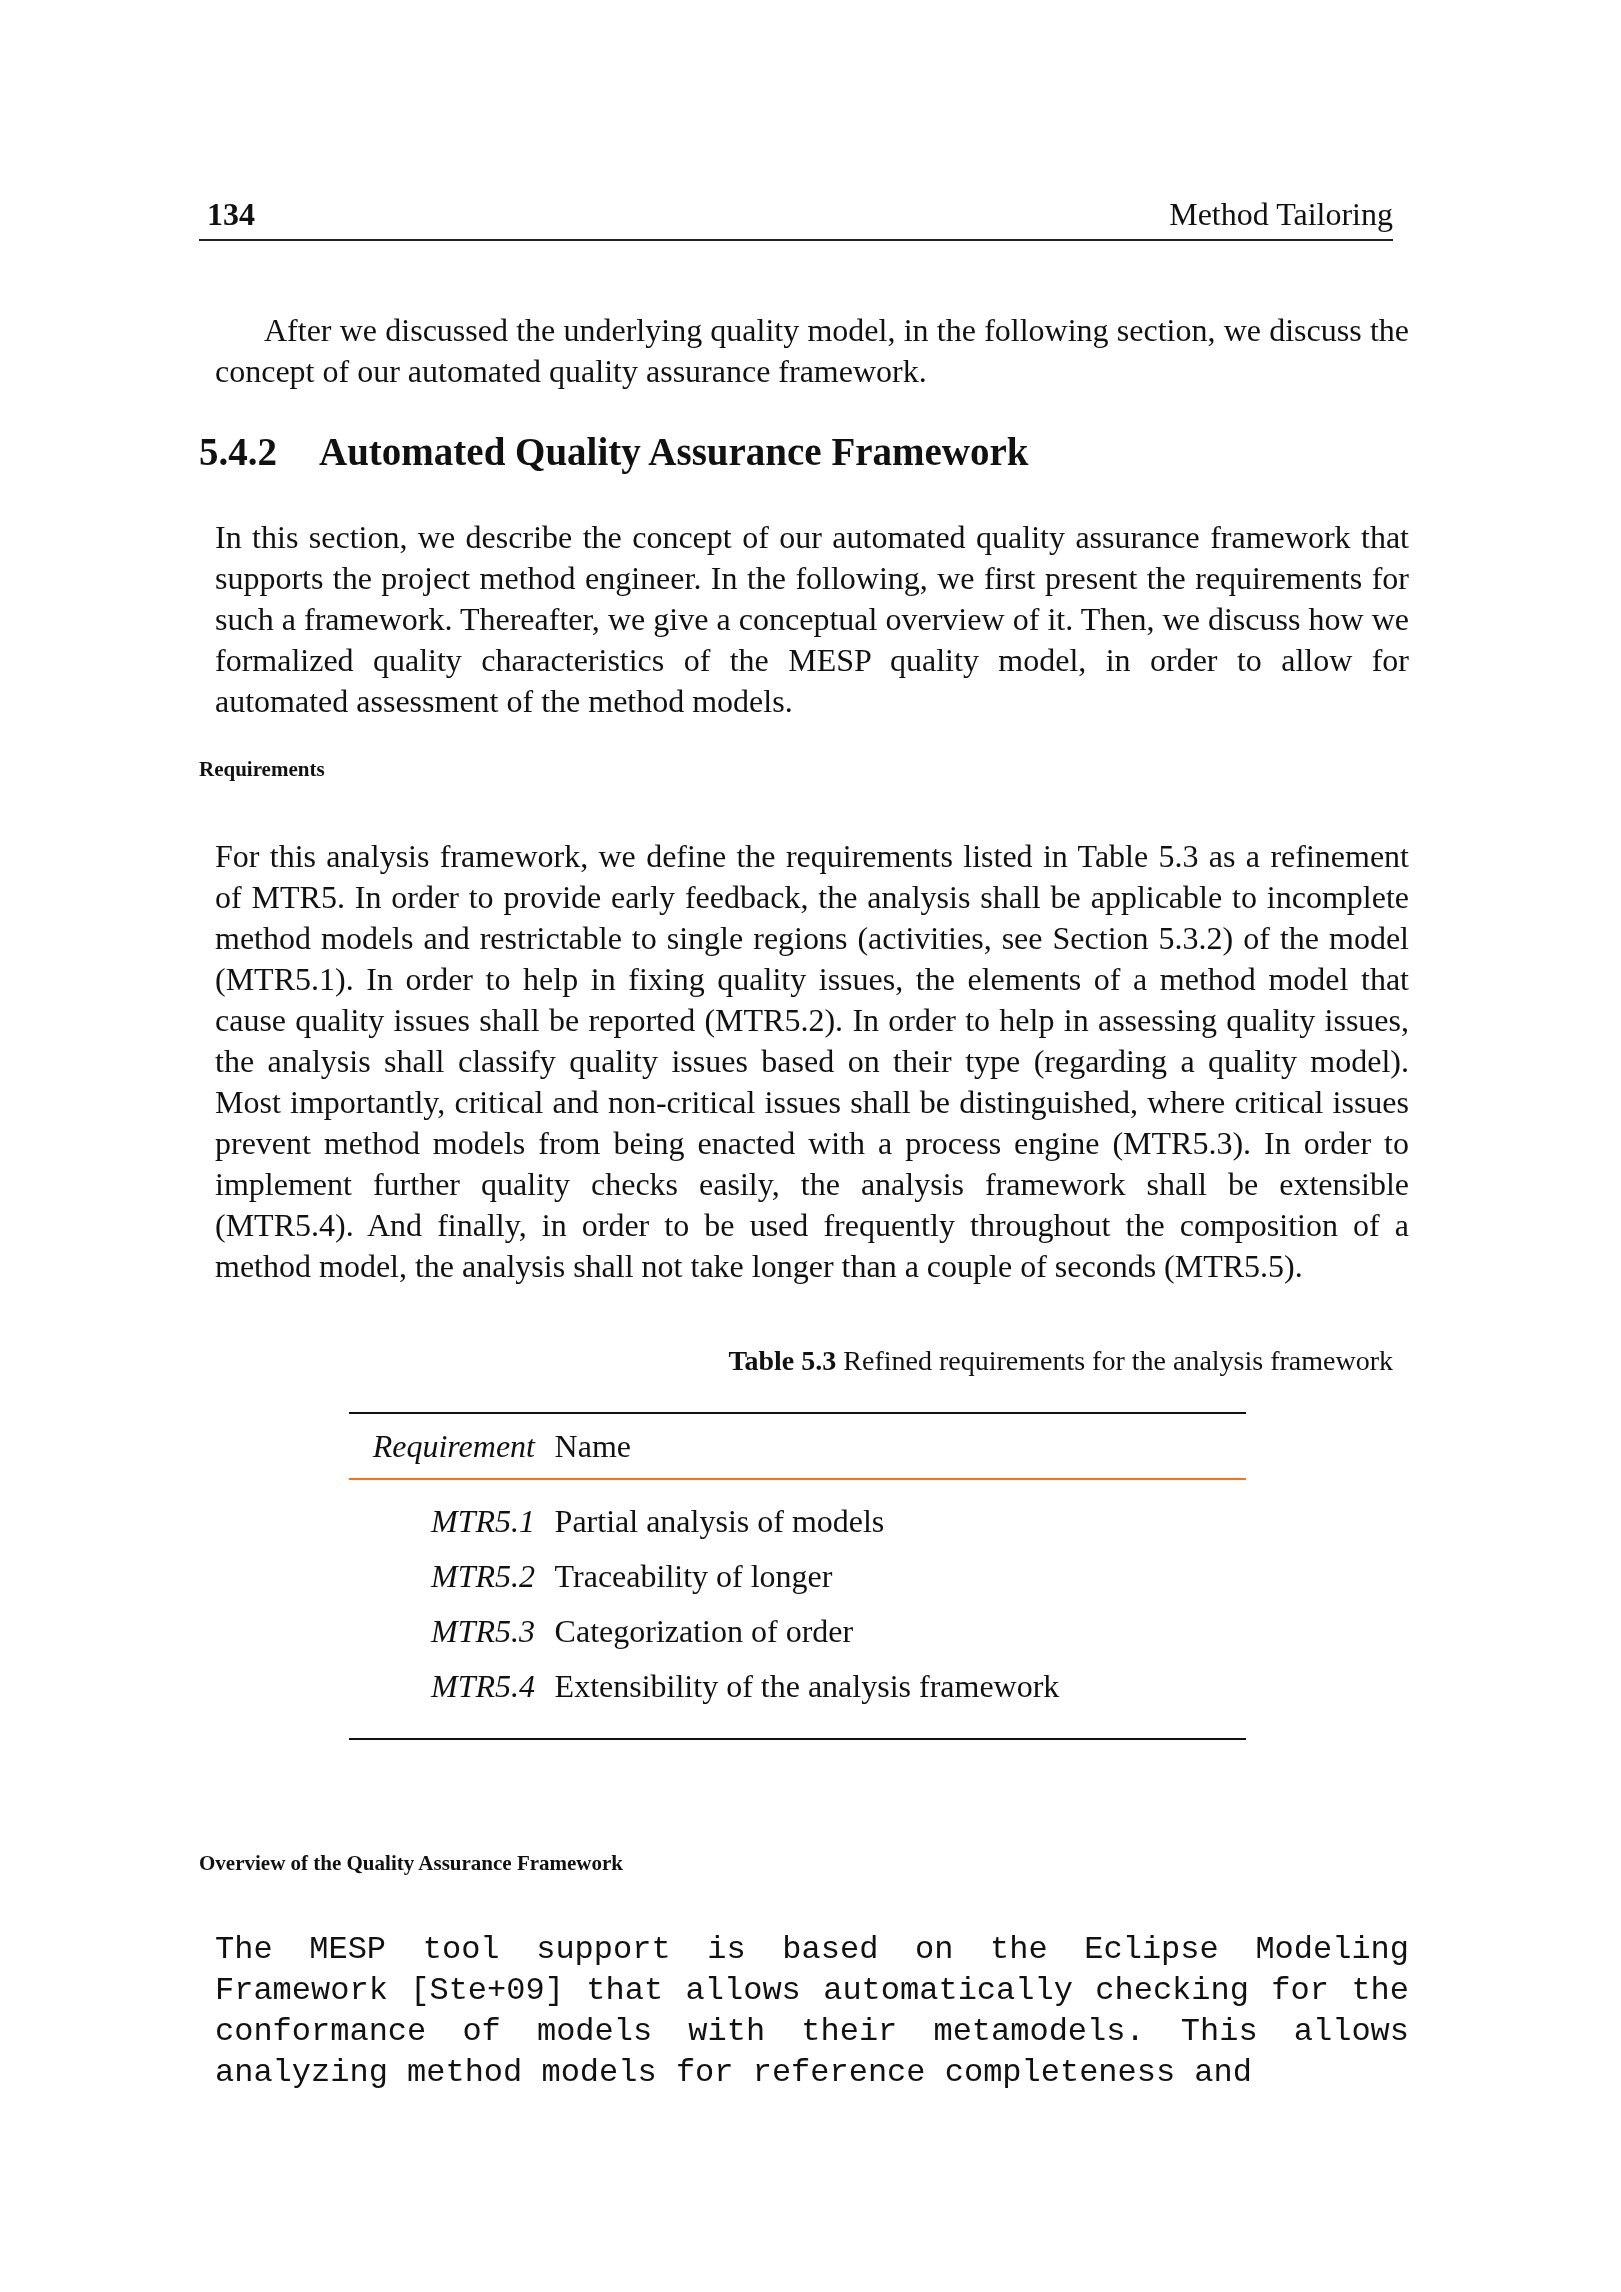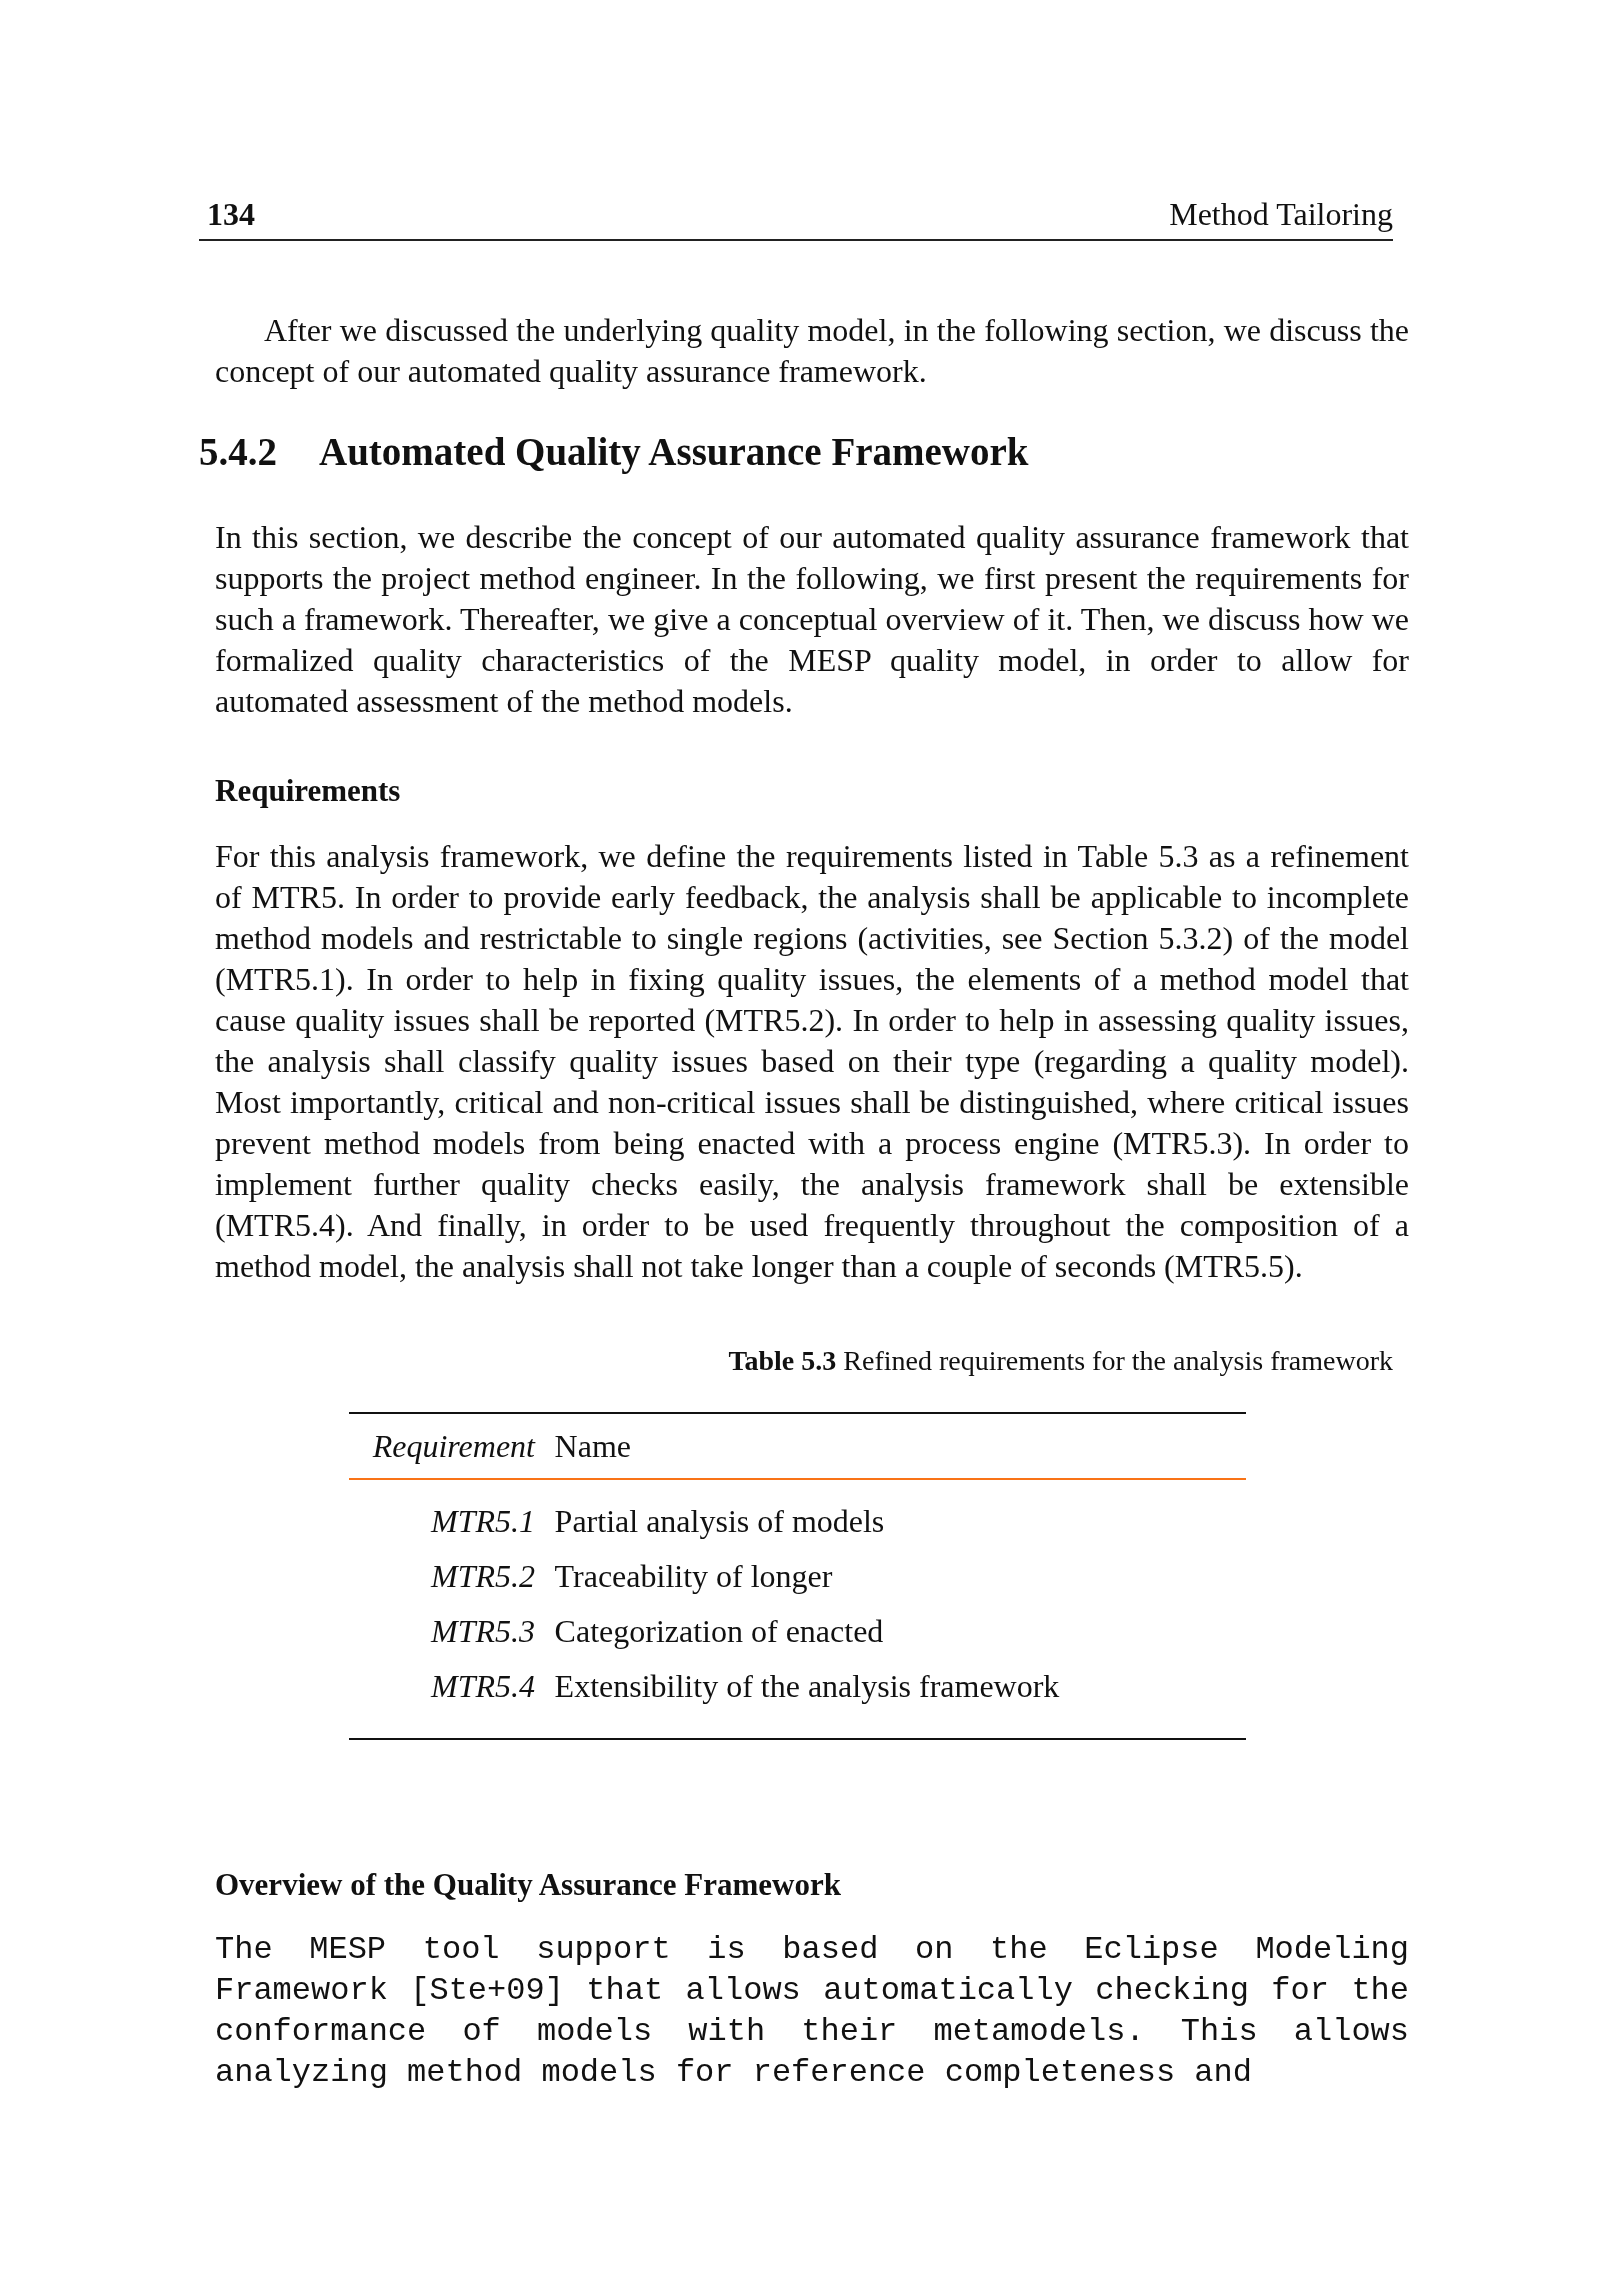--- a/index.html
+++ b/index.html
@@ -19,21 +19,21 @@
       position: absolute; left: 0; width: 1194px; margin: 16px;
       font-size: 32px; line-height: 41px; text-align: justify;
     }
     .indent { text-indent: 49px; }
     h2.sec {
       position: absolute; left: 0; top: 429px; margin: 0;
       font-size: 39px; font-weight: bold;
     }
     h2.sec .num { display: inline-block; width: 120px; }
     h3.para {
-      position: absolute; left: 0; margin: 16px; font-size: 31px; font-weight: bold;
+      position: absolute; left: 0; margin: 0; font-size: 21px; font-weight: bold;
     }
     .caption {
       position: absolute; left: 0; top: 1345px; width: 1194px;
       text-align: right; font-size: 28px;
     }
     .caption b { font-weight: bold; }
     table.req {
       position: absolute; left: 150px; top: 1412px; width: 897px;
       border-collapse: collapse; font-size: 32px;
     }
@@ -83,21 +83,21 @@
       <tr>
         <td class="c1">MTR5.1</td>
         <td>Partial analysis of models</td>
       </tr>
       <tr>
         <td class="c1">MTR5.2</td>
         <td>Traceability of longer</td>
       </tr>
       <tr>
         <td class="c1">MTR5.3</td>
-        <td>Categorization of enacted</td>
+        <td>Categorization of order</td>
       </tr>
       <tr>
         <td class="c1">MTR5.4</td>
         <td>Extensibility of the analysis framework</td>
       </tr>
     </tbody>
   </table>
 
   <h3 class="para" style="top:1851px;">Overview of the Quality Assurance Framework</h3>
 

